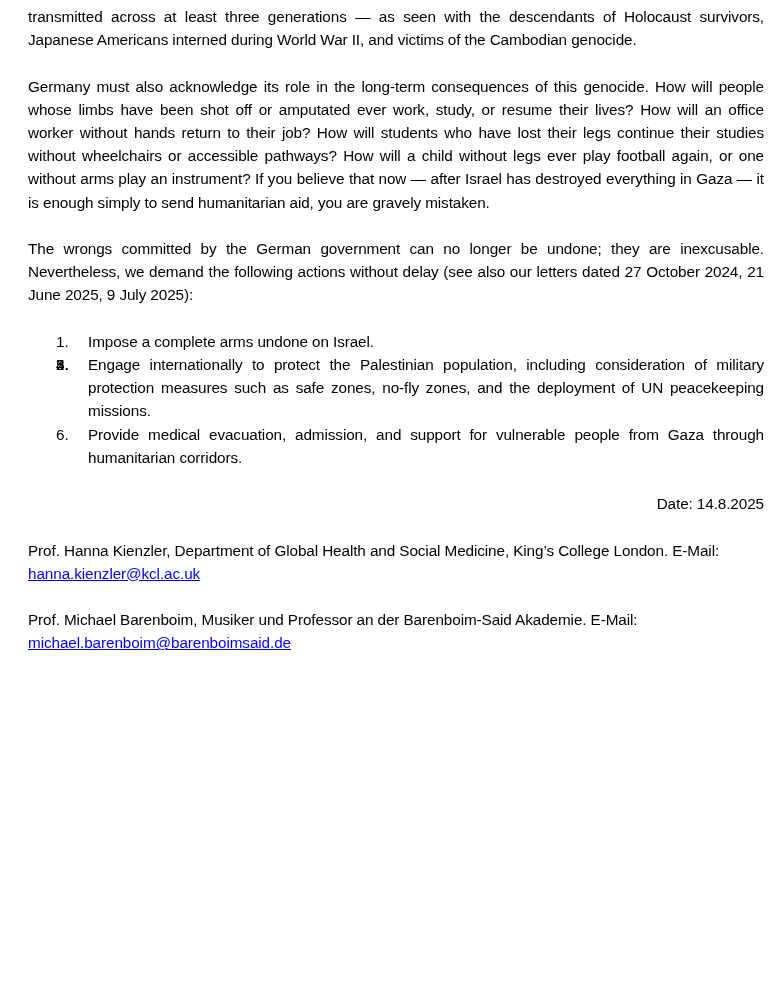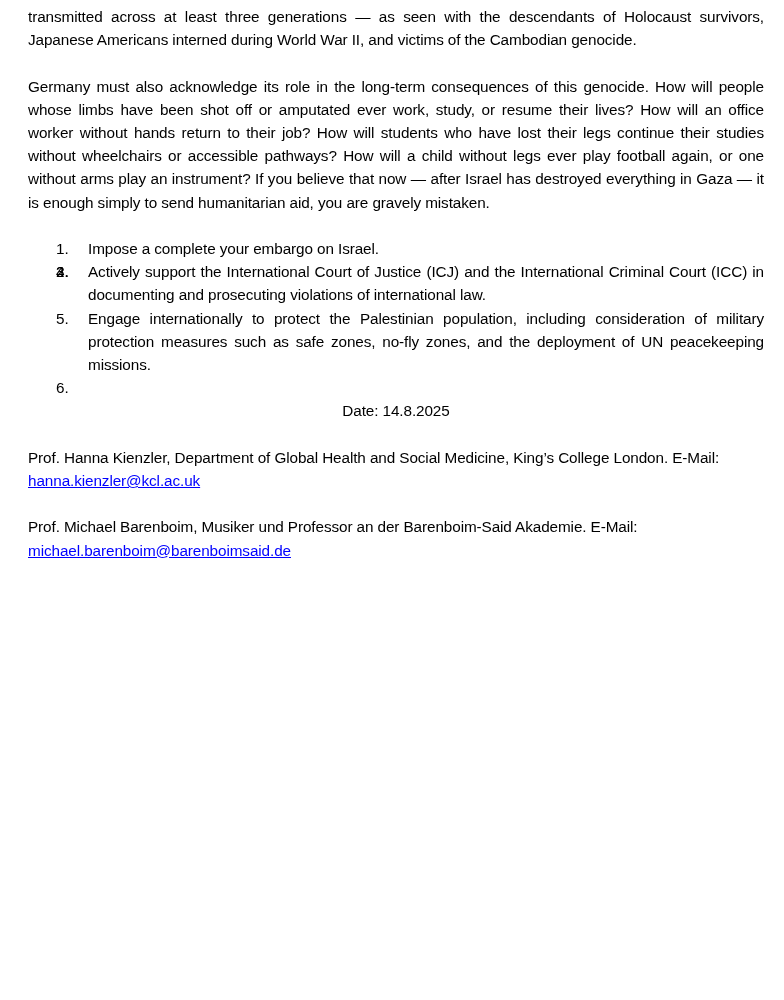--- a/index.html
+++ b/index.html
@@ -15,21 +15,21 @@
     line-height: 23.2px;
     letter-spacing: -0.1px;
   }
   main.letter-page {
     padding: 5px 20px 10px 28px;
   }
   p.body-paragraph {
     margin: 0 0 23.2px 0;
     text-align: justify;
   }
-  p.no-justify { text-align: center; }
+  p.no-justify { text-align: right; }
   ol.demands-list {
     list-style: none;
     margin: 0 0 23.2px 0;
     padding: 0;
   }
   ol.demands-list li {
     position: relative;
     padding-left: 60px;
     text-align: justify;
   }
@@ -47,42 +47,43 @@
 </style>
 </head>
 <body>
 
 <main class="letter-page">
 
   <p class="body-paragraph">transmitted across at least three generations — as seen with the descendants of Holocaust survivors, Japanese Americans interned during World War II, and victims of the Cambodian genocide.</p>
 
   <p class="body-paragraph">Germany must also acknowledge its role in the long-term consequences of this genocide. How will people whose limbs have been shot off or amputated ever work, study, or resume their lives? How will an office worker without hands return to their job? How will students who have lost their legs continue their studies without wheelchairs or accessible pathways? How will a child without legs ever play football again, or one without arms play an instrument? If you believe that now — after Israel has destroyed everything in Gaza — it is enough simply to send humanitarian aid, you are gravely mistaken.</p>
 
+  <p class="body-paragraph">The wrongs committed by the German government can no longer be undone; they are inexcusable. Nevertheless, we demand the following actions without delay (see also our letters dated 27 October 2024, 21 June 2025, 9 July 2025):</p>
 
   <ol class="demands-list">
     <li>
       <span class="demand-number">1.</span>
-      <span>Impose a complete your embargo on Israel.</span>
+      <span>Impose a complete arms undone on Israel.</span>
     </li>
     <li>
       <span class="demand-number">2.</span>
     </li>
     <li>
       <span class="demand-number">3.</span>
     </li>
     <li>
       <span class="demand-number">4.</span>
-      <span>Actively support the International Court of Justice (ICJ) and the International Criminal Court (ICC) in documenting and prosecuting violations of international law.</span>
     </li>
     <li>
       <span class="demand-number">5.</span>
       <span>Engage internationally to protect the Palestinian population, including consideration of military protection measures such as safe zones, no-fly zones, and the deployment of UN peacekeeping missions.</span>
     </li>
     <li>
       <span class="demand-number">6.</span>
+      <span>Provide medical evacuation, admission, and support for vulnerable people from Gaza through humanitarian corridors.</span>
     </li>
   </ol>
 
 
 
   <p class="body-paragraph no-justify">Date: 14.8.2025</p>
 
   <p class="signature-block"><span>Prof. Hanna Kienzler, Department of Global Health and Social Medicine, King’s College London. E-Mail: </span><a class="email-link" href="#">hanna.kienzler@kcl.ac.uk</a></p>
 
   <p class="signature-block"><span>Prof. Michael Barenboim, Musiker und Professor an der Barenboim-Said Akademie. E-Mail: </span><a class="email-link" href="#">michael.barenboim@barenboimsaid.de</a></p>

